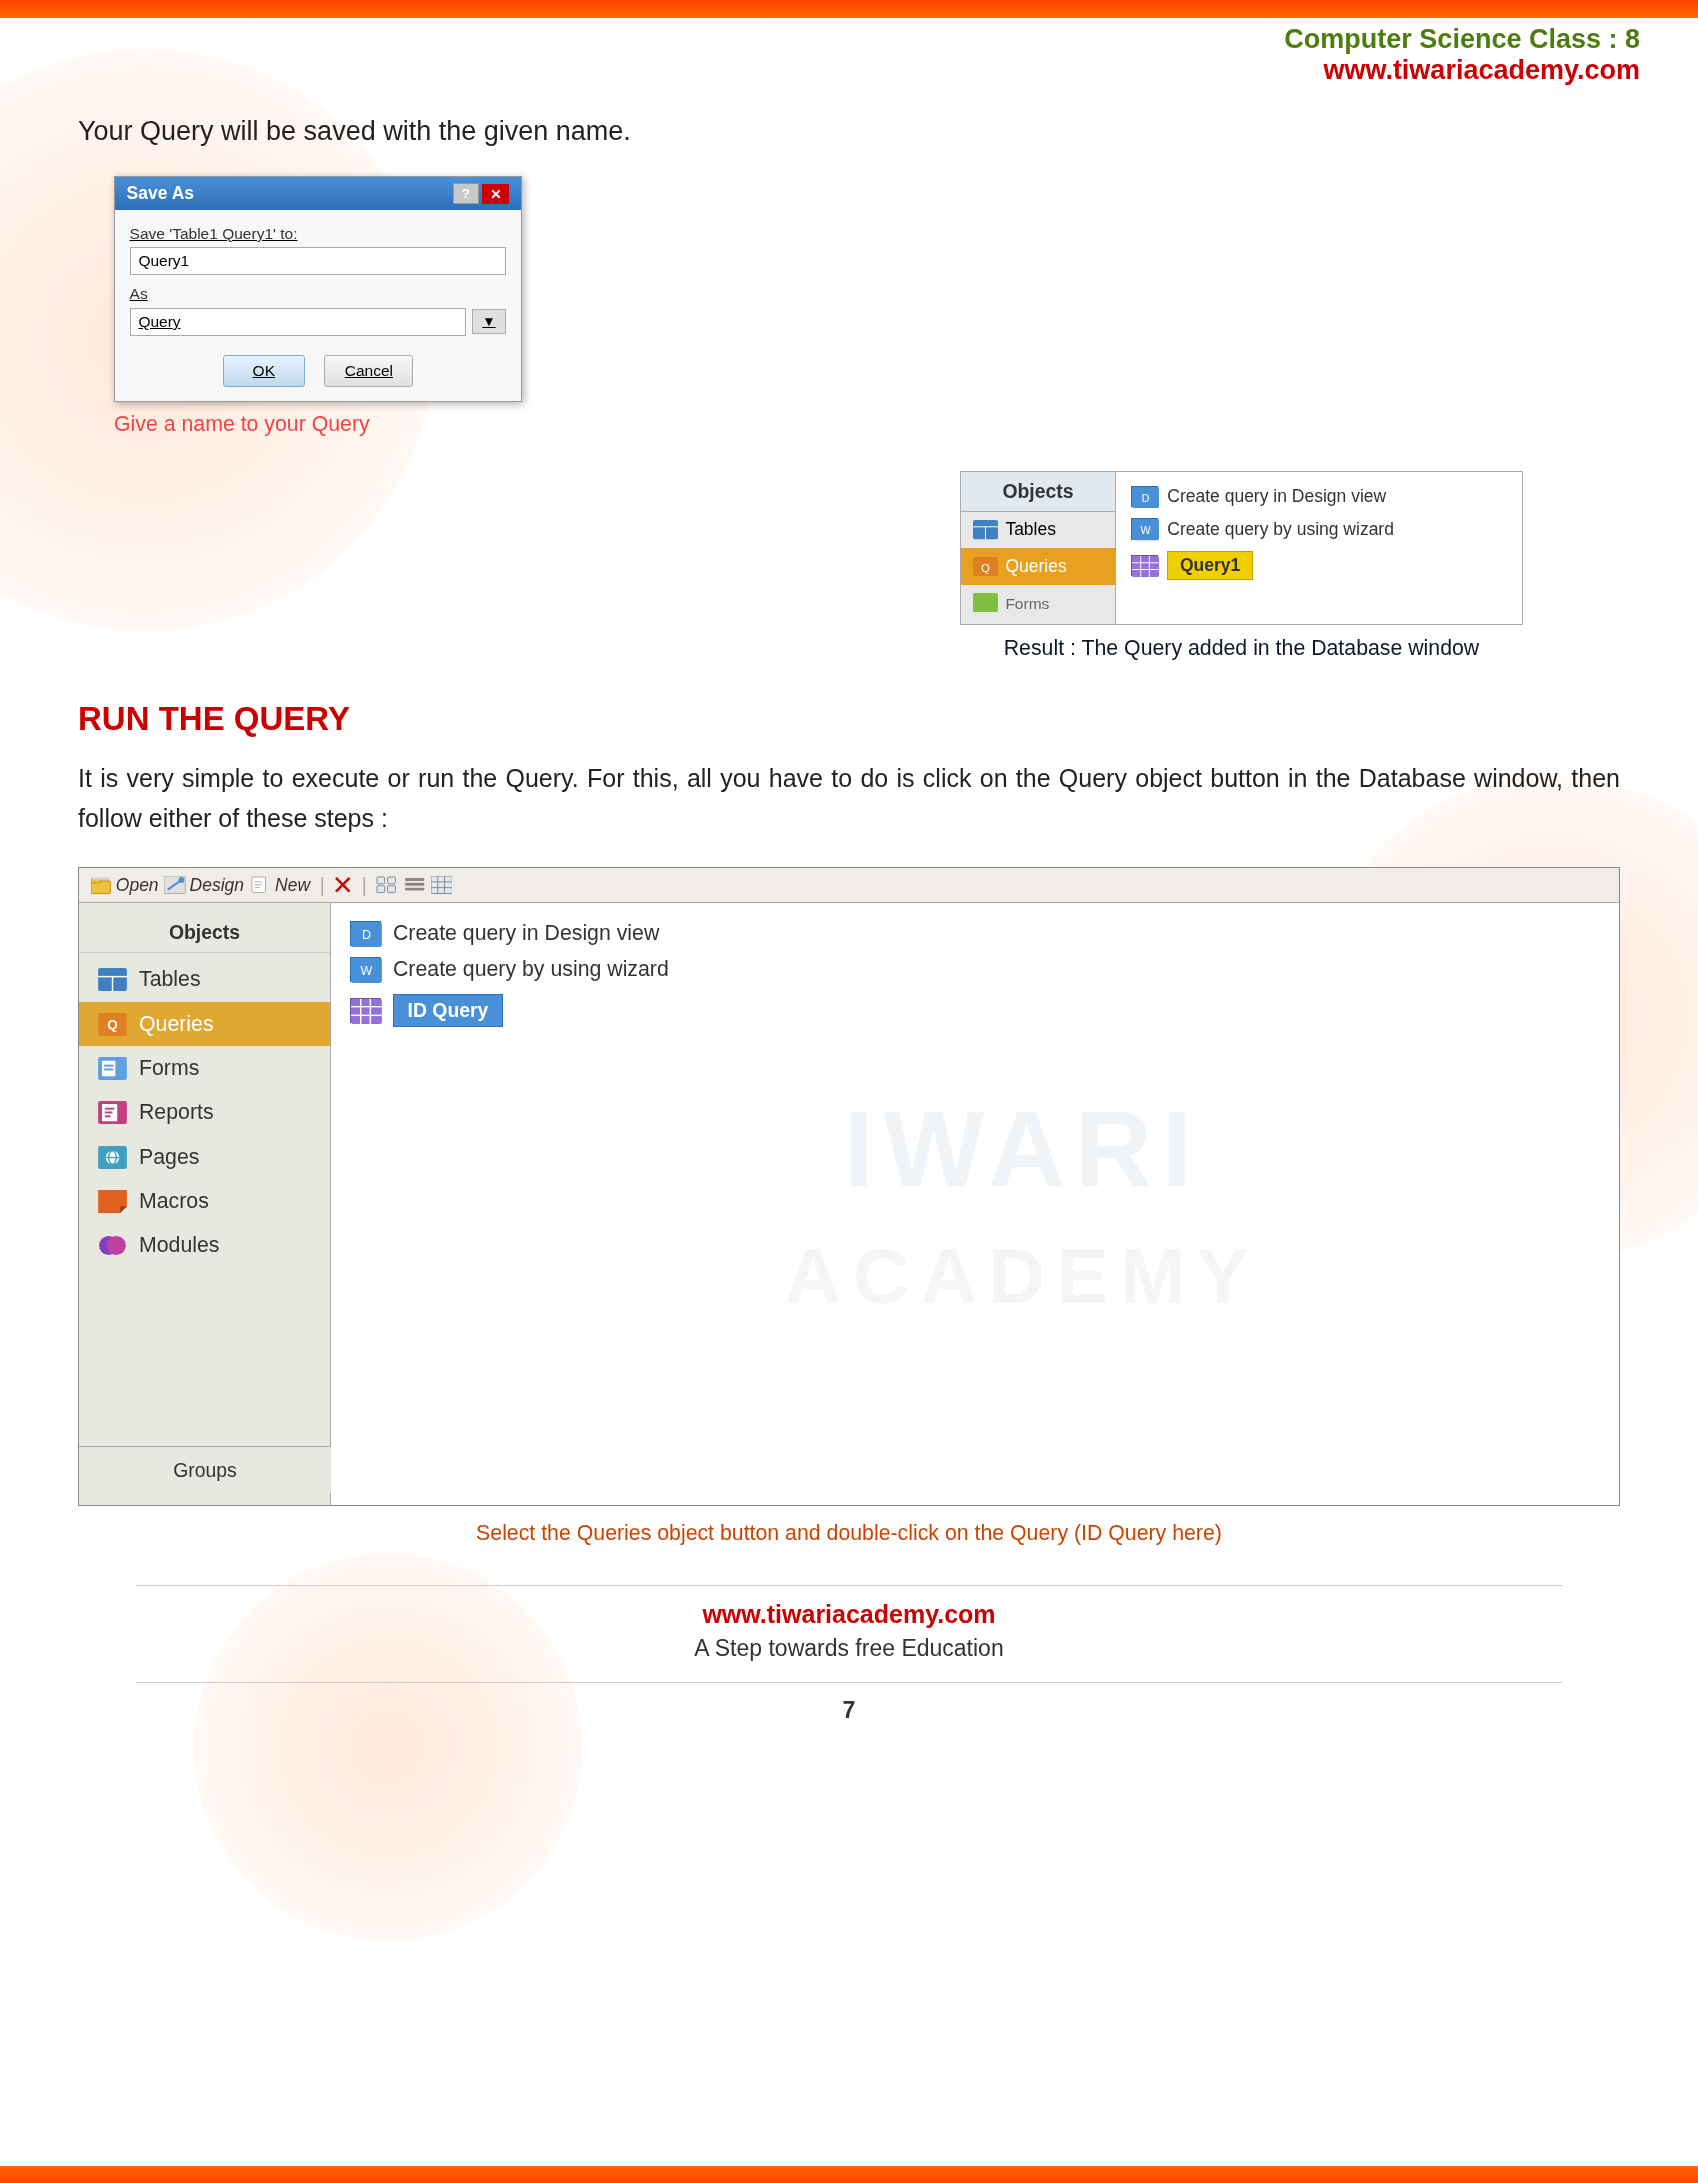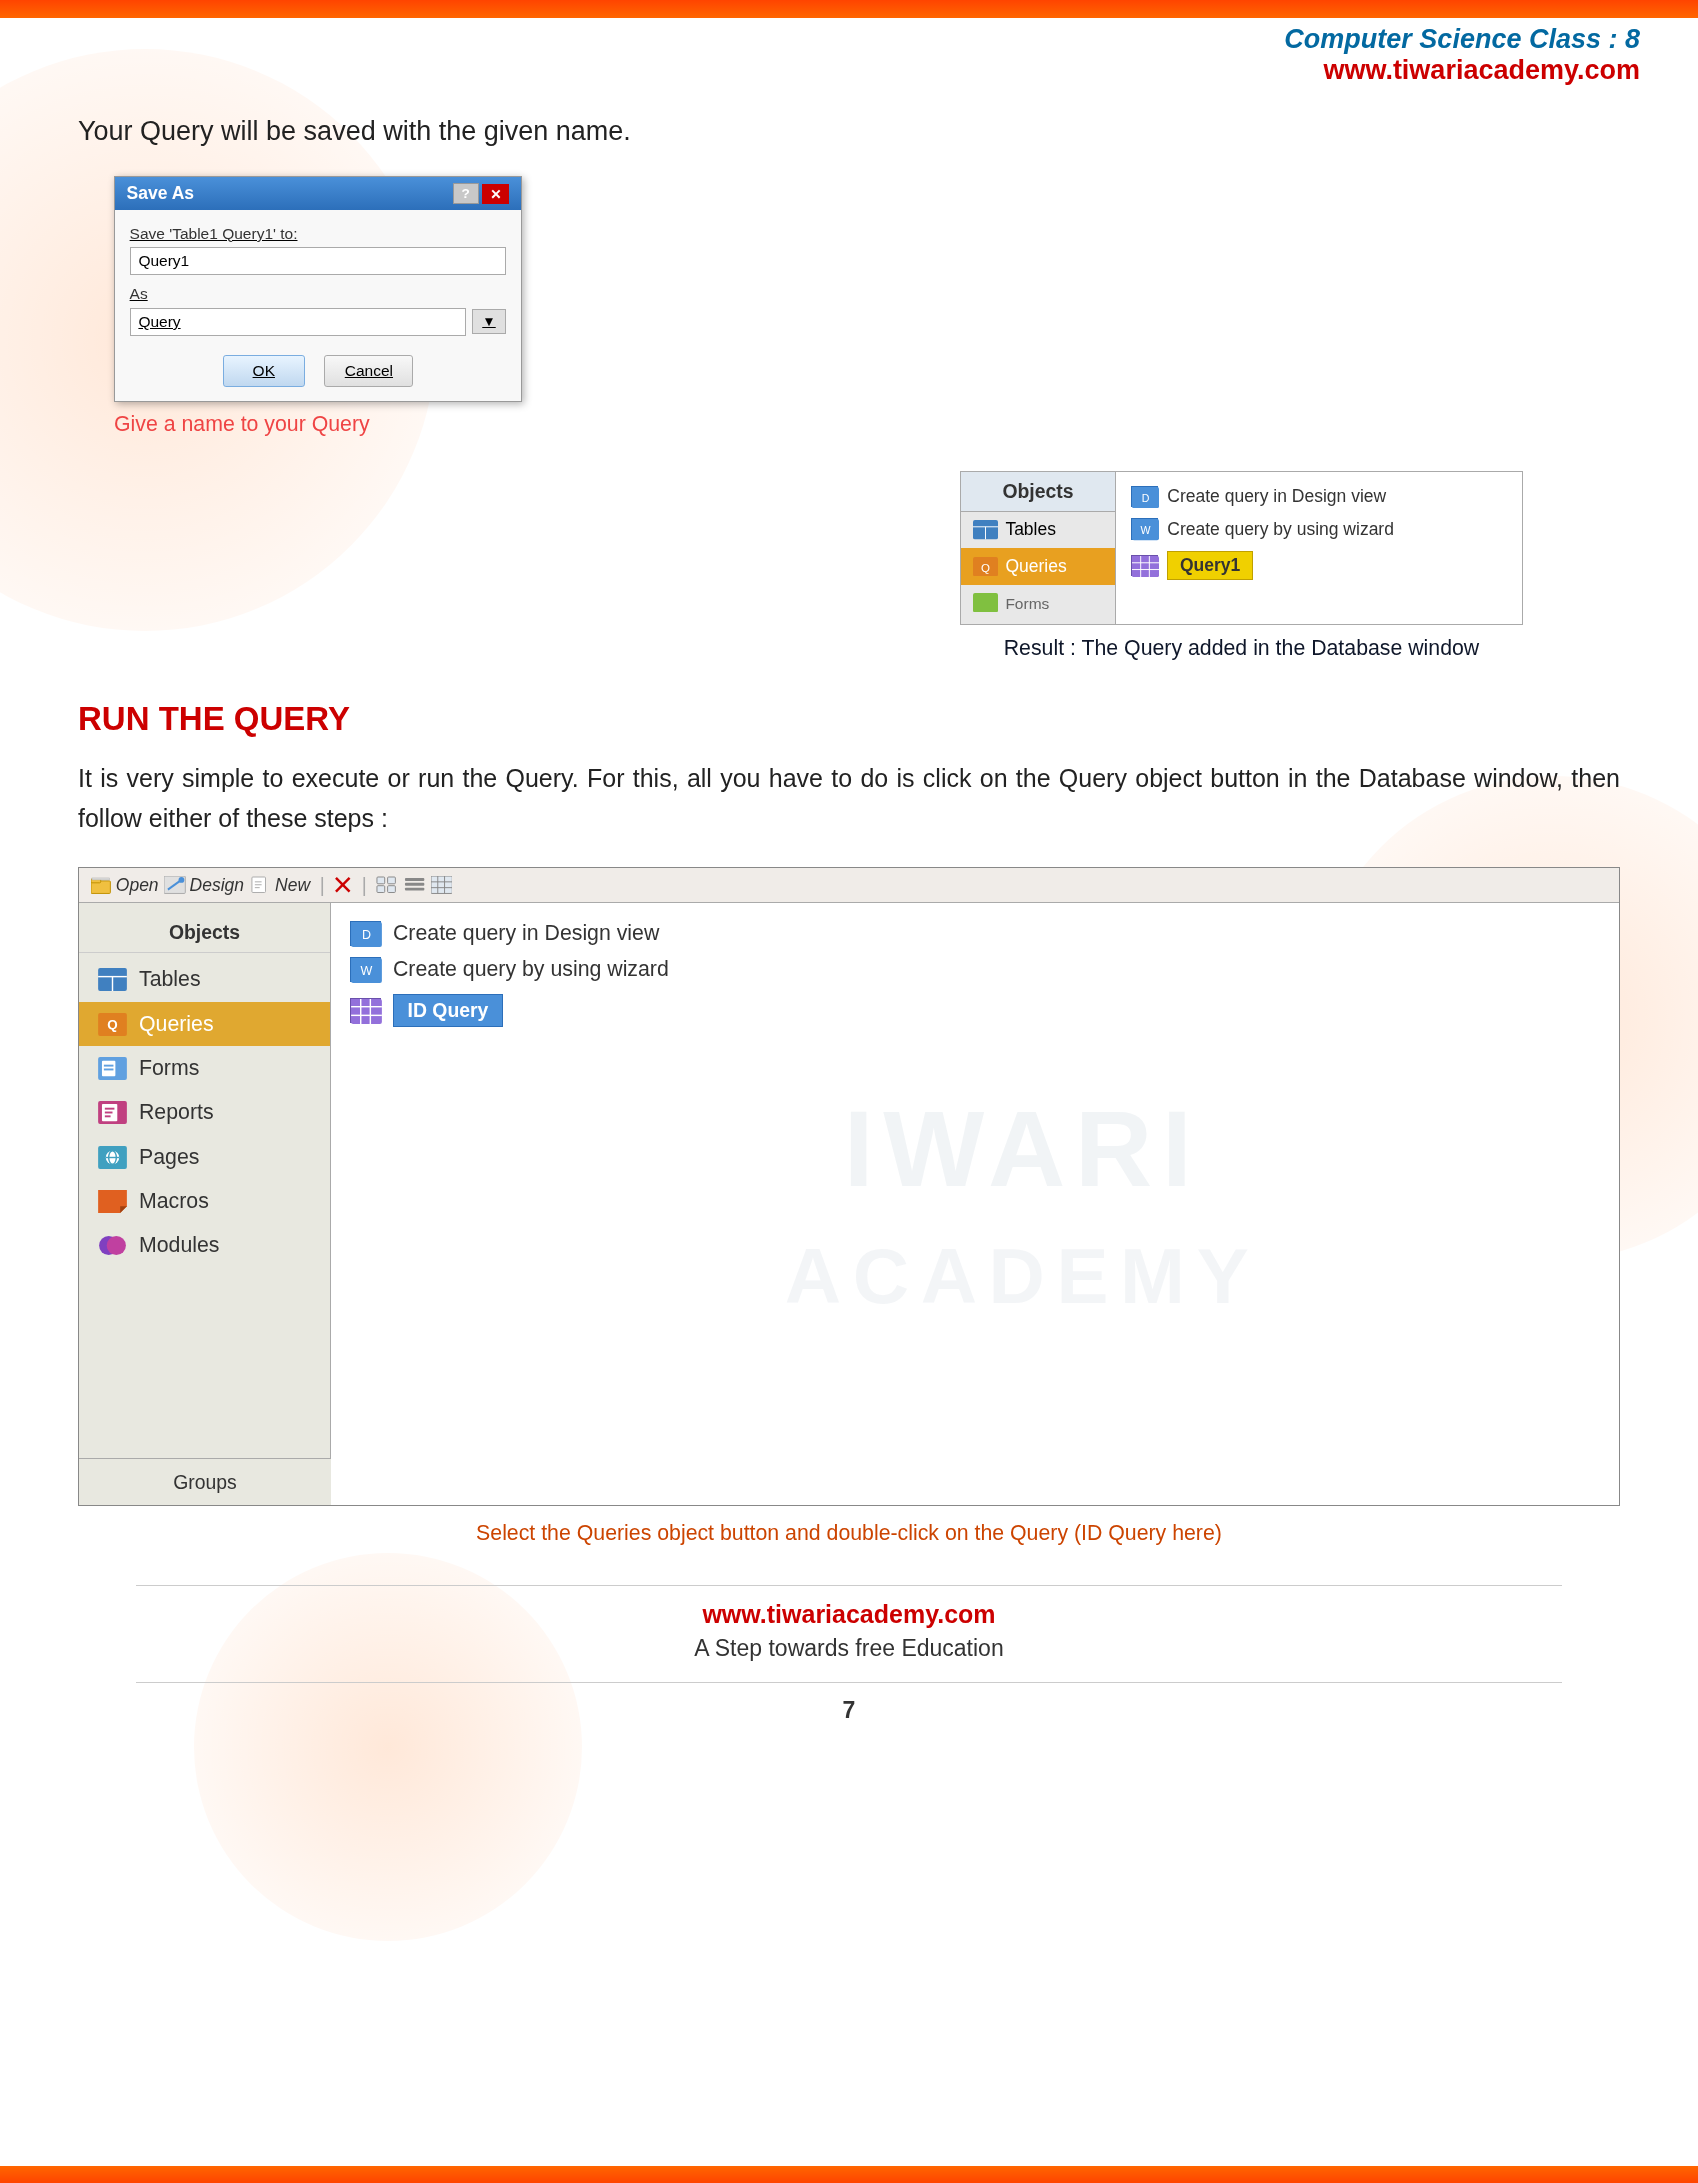--- a/index.html
+++ b/index.html
@@ -47,22 +47,21 @@
     .header-info {
       position: absolute;
       top: 24px;
       right: 58px;
       text-align: right;
     }
 
     .header-title {
       font-size: 27px;
       font-weight: bold;
-      color: #0369a1;
-      font-style: italic;
+      color: #4d7c0f;
     }
 
     .header-url {
       font-size: 27px;
       font-weight: bold;
       color: #cc0000;
     }
 
     
     .content {
@@ -463,21 +462,21 @@
     .bottom-bar {
       background: linear-gradient(to top, #ff4400, #ff6600);
       width: 100%;
       height: 17.5px;
       position: absolute;
       bottom: 0; left: 0;
     }
 
     .db-sidebar-groups-area {
       position: absolute;
-      bottom: 0;
+      bottom: 12px;
       width: 252px;
       border-top: 1px solid #aaa;
       padding: 11.6px 19.4px;
       font-size: 19.4px;
       color: #333;
       text-align: center;
       background: #e8e8e0;
     }
   </style>
 </head>

